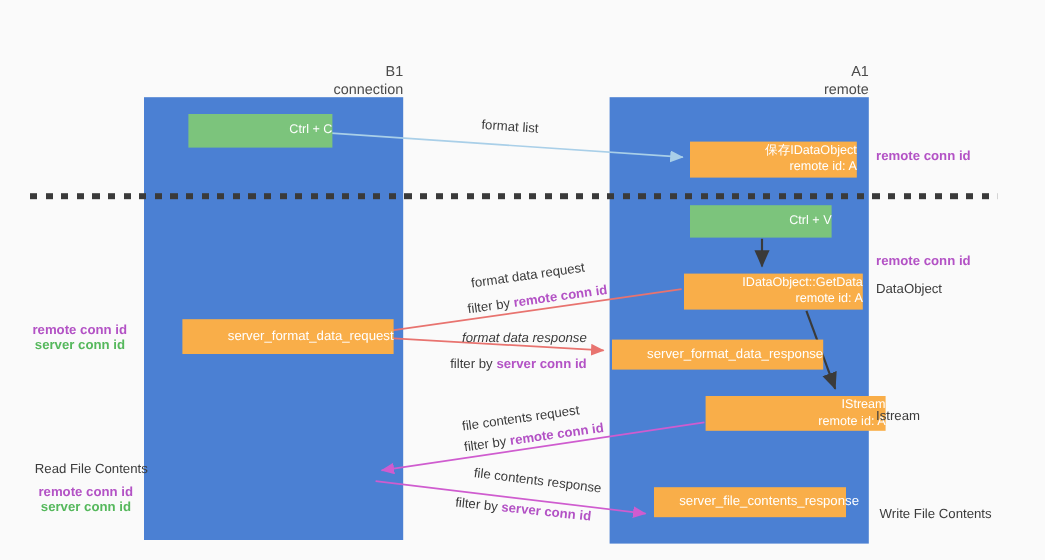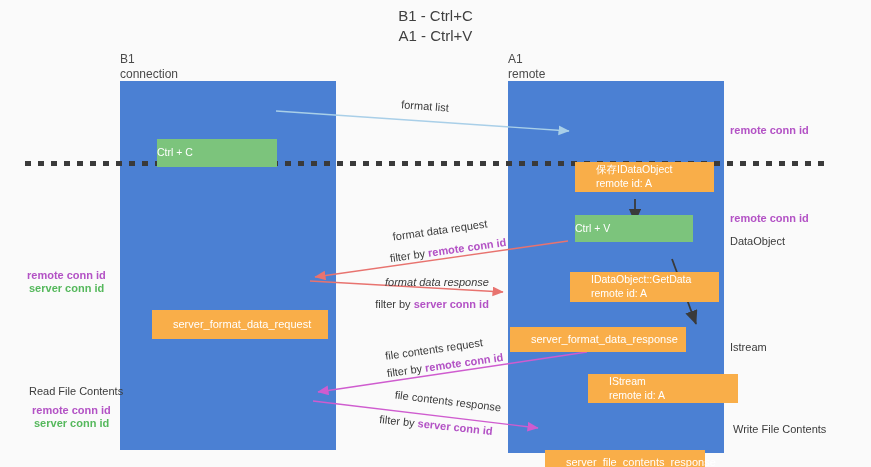--- a/index.html
+++ b/index.html
@@ -15,47 +15,43 @@
   }
   html,body{margin:0;padding:0;background:#fafafa;}
   .canvas{
     position:relative;width:871px;height:467px;overflow:hidden;
     font-family:"Liberation Sans",sans-serif;color:#3b3b3b;background:#fafafa;
   }
   .title{
     position:absolute;left:0;top:6px;width:871px;text-align:center;
     font-size:15px;color:#404040;line-height:1.3;
   }
-  .col-header{position:absolute;text-align:left;font-size:12px;color:#4a4a4a;line-height:1.25;}
+  .col-header{position:absolute;text-align:right;font-size:12px;color:#4a4a4a;line-height:1.25;}
   .col{position:absolute;background:var(--column-blue);}
   .dashed{
     position:absolute;left:25px;top:161px;width:806px;height:5px;
     background:repeating-linear-gradient(90deg,var(--arrow-black) 0 6px,transparent 6px 13px);
   }
   .node{
     position:absolute;display:flex;flex-direction:column;justify-content:center;
-    text-align:left;color:#fff;font-size:10.5px;line-height:1.3;white-space:nowrap;margin-top:44px;
+    text-align:right;color:#fff;font-size:10.5px;line-height:1.3;white-space:nowrap;
   }
   .node.green{background:var(--box-green);}
   .node.orange{background:var(--box-orange);padding-left:21px;}
   .lbl{position:absolute;white-space:nowrap;font-size:11px;color:#3b3b3b;}
   .lbl.centered{transform:translate(-50%,-50%);}
   .purple{color:var(--text-purple);font-weight:bold;}
   .greent{color:var(--text-green);font-weight:bold;}
   svg.arrows{position:absolute;left:0;top:0;width:871px;height:467px;pointer-events:none;}
 </style>
 </head>
 <body>
 
 <div class="canvas">
 
-  <div class="title">
-    <div>B1 - Ctrl+C</div>
-    <div>A1 - Ctrl+V</div>
-  </div>
 
   <div class="col-header" style="left:120px;top:52px;width:216px;">
     <div>B1</div>
     <div>connection</div>
   </div>
   <div class="col-header" style="left:508px;top:52px;width:216px;">
     <div>A1</div>
     <div>remote</div>
   </div>
 

